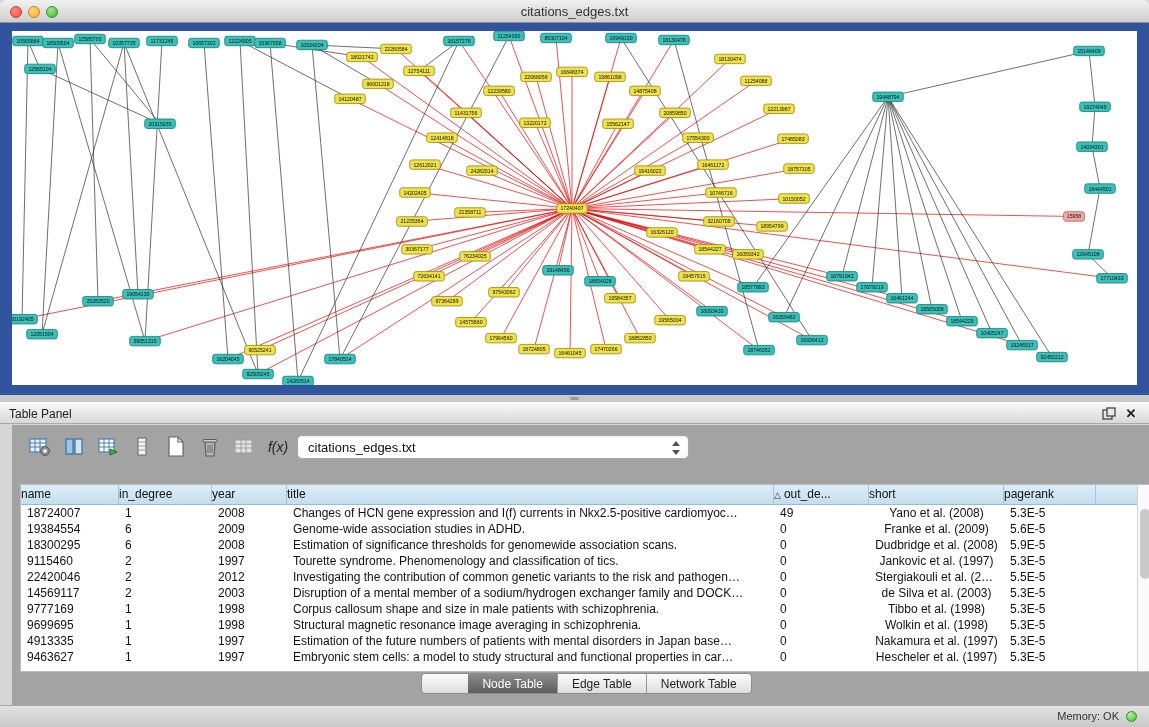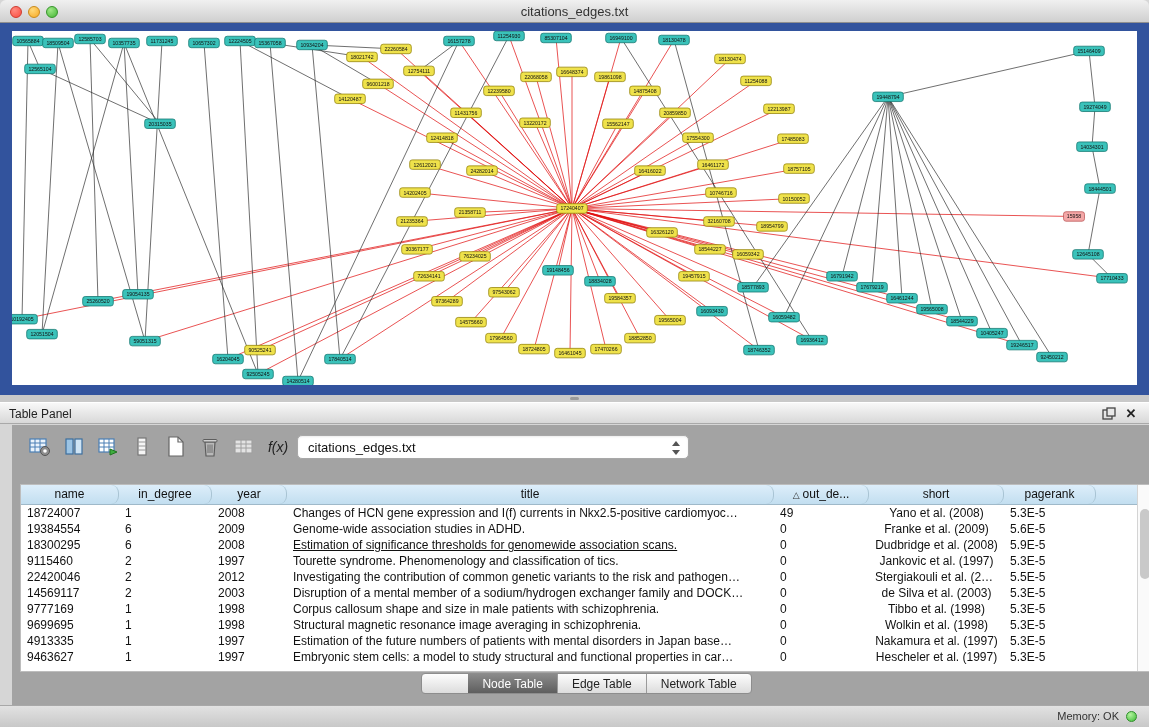--- a/index.html
+++ b/index.html
@@ -48,22 +48,22 @@
   .combo .arr-up { position:absolute; top:1px; left:1px; width:0; height:0;
     border-left:4px solid transparent; border-right:4px solid transparent; border-bottom:5px solid #555; }
   .combo .arr-down { position:absolute; bottom:1px; left:1px; width:0; height:0;
     border-left:4px solid transparent; border-right:4px solid transparent; border-top:5px solid #555; }
 
   
   .tbl { position:absolute; top:59px; left:8px; width:1133px; height:188px; background:#ffffff;
     border:1px solid #bdbdbd; overflow:hidden; }
   .thead { display:flex; height:20px; background:linear-gradient(#ddeefa,#c2def0);
     border-bottom:1px solid #9fb9c9; }
-  .th { font-size:12px; color:#111; text-align:center; line-height:19px;
-    border-right:1px solid #a9c4d4; overflow:hidden; white-space:nowrap;border-radius:8px; }
+  .th { font-size:12px; color:#111; text-align:left; line-height:19px;
+    border-right:1px solid #a9c4d4; overflow:hidden; white-space:nowrap; }
   .th .sort { font-size:9px; margin-right:3px; color:#333; }
   .tr { display:flex; height:16px; background:#ffffff; }
   .td { font-size:12px; color:#111; line-height:16px; padding:0 6px; overflow:hidden;
     white-space:nowrap; text-overflow:ellipsis; }
   .td.center { text-align:center; }
   .vscroll { position:absolute; right:0; top:0; bottom:0; width:15px; background:#fafafa; border-left:1px solid #d4d4d4; }
   .vscroll .thumb { position:absolute; left:2px; top:24px; width:10px; height:70px; background:#c9c9c9; border-radius:5px; }
 
   
   .tabs { position:absolute; top:248px; left:0; width:1149px; height:22px; text-align:center; }
@@ -718,21 +718,21 @@
             <div class="td" style="width: 75px;">2009</div>
             <div class="td" style="width: 487px;">Genome-wide association studies in ADHD.</div>
             <div class="td" style="width: 95px;">0</div>
             <div class="td center" style="width: 135px;">Franke et al. (2009)</div>
             <div class="td" style="width: 92px;">5.6E-5</div>
           </div>
           <div class="tr">
             <div class="td" style="width: 98px;">18300295</div>
             <div class="td" style="width: 93px;">6</div>
             <div class="td" style="width: 75px;">2008</div>
-            <div class="td" style="width: 487px; text-decoration: underline;">Estimation of significance thresholds for genomewide association scans.</div>
+            <div class="td" style="width: 487px;">Estimation of significance thresholds for genomewide association scans.</div>
             <div class="td" style="width: 95px;">0</div>
             <div class="td center" style="width: 135px;">Dudbridge et al. (2008)</div>
             <div class="td" style="width: 92px;">5.9E-5</div>
           </div>
           <div class="tr">
             <div class="td" style="width: 98px;">9115460</div>
             <div class="td" style="width: 93px;">2</div>
             <div class="td" style="width: 75px;">1997</div>
             <div class="td" style="width: 487px;">Tourette syndrome. Phenomenology and classification of tics.</div>
             <div class="td" style="width: 95px;">0</div>

